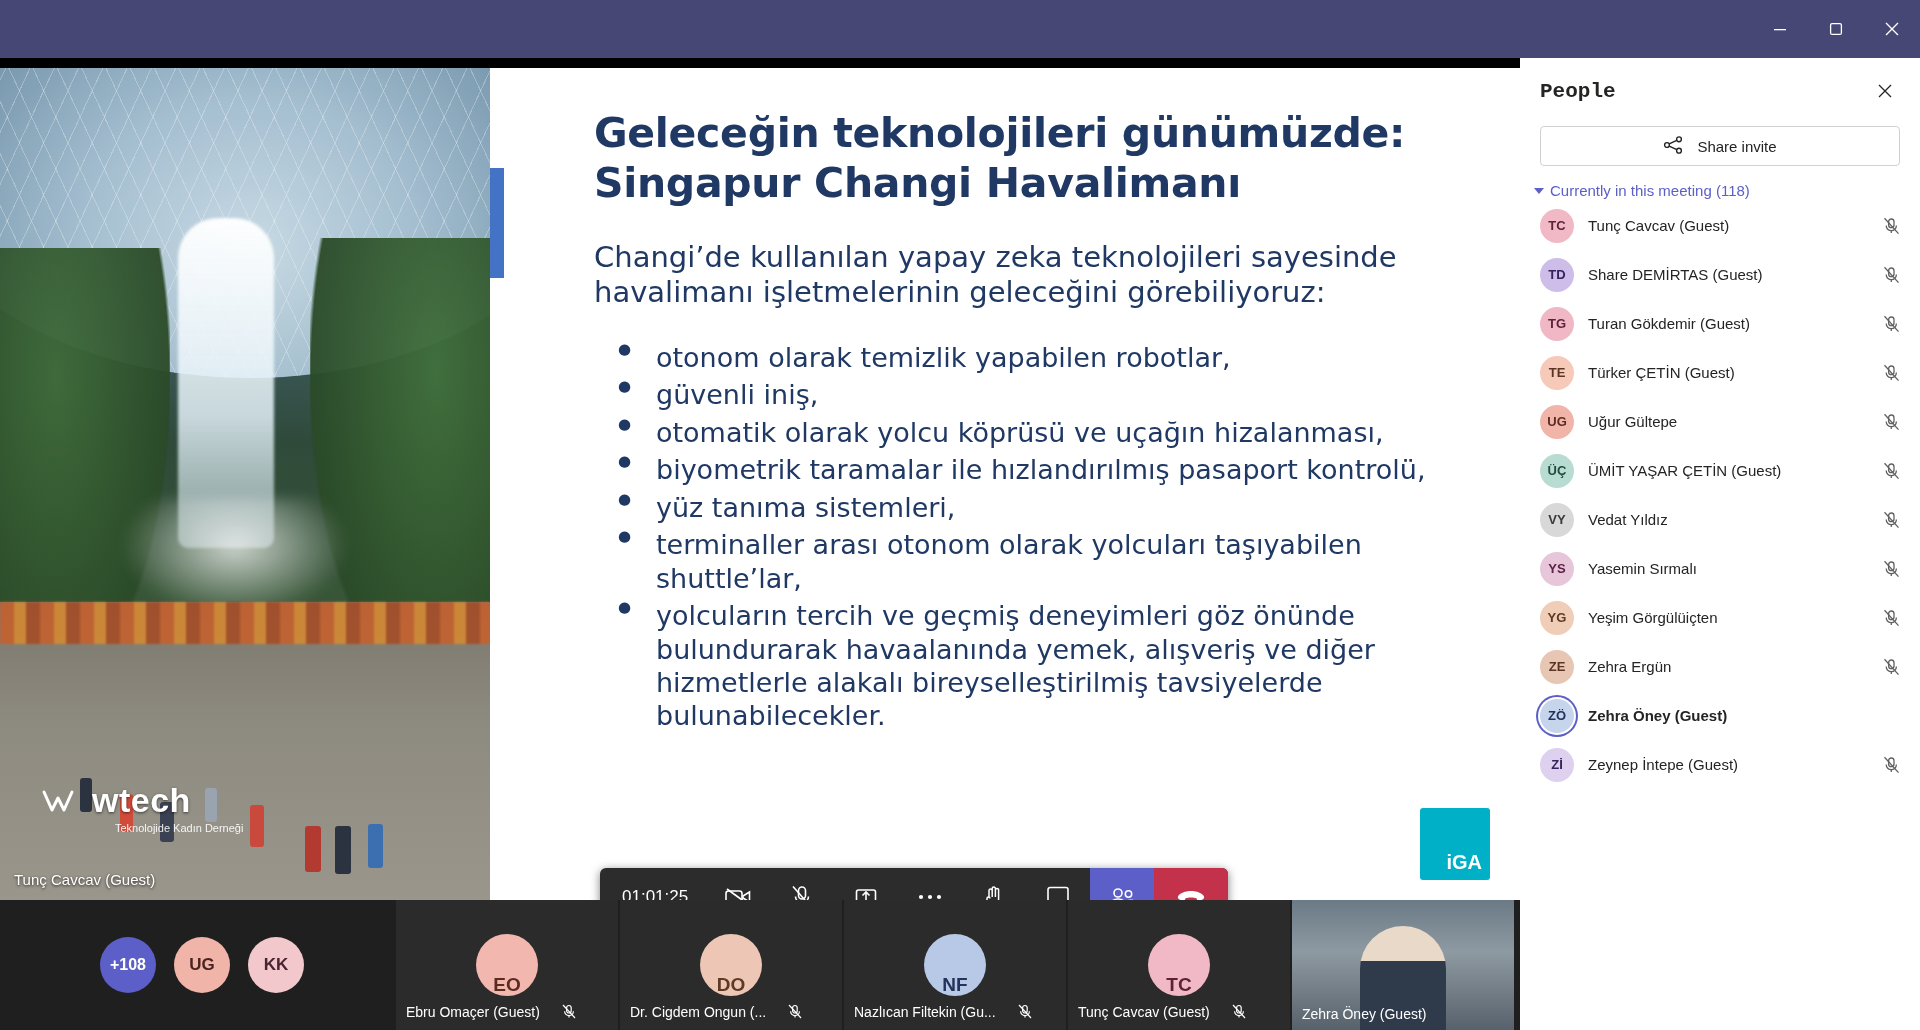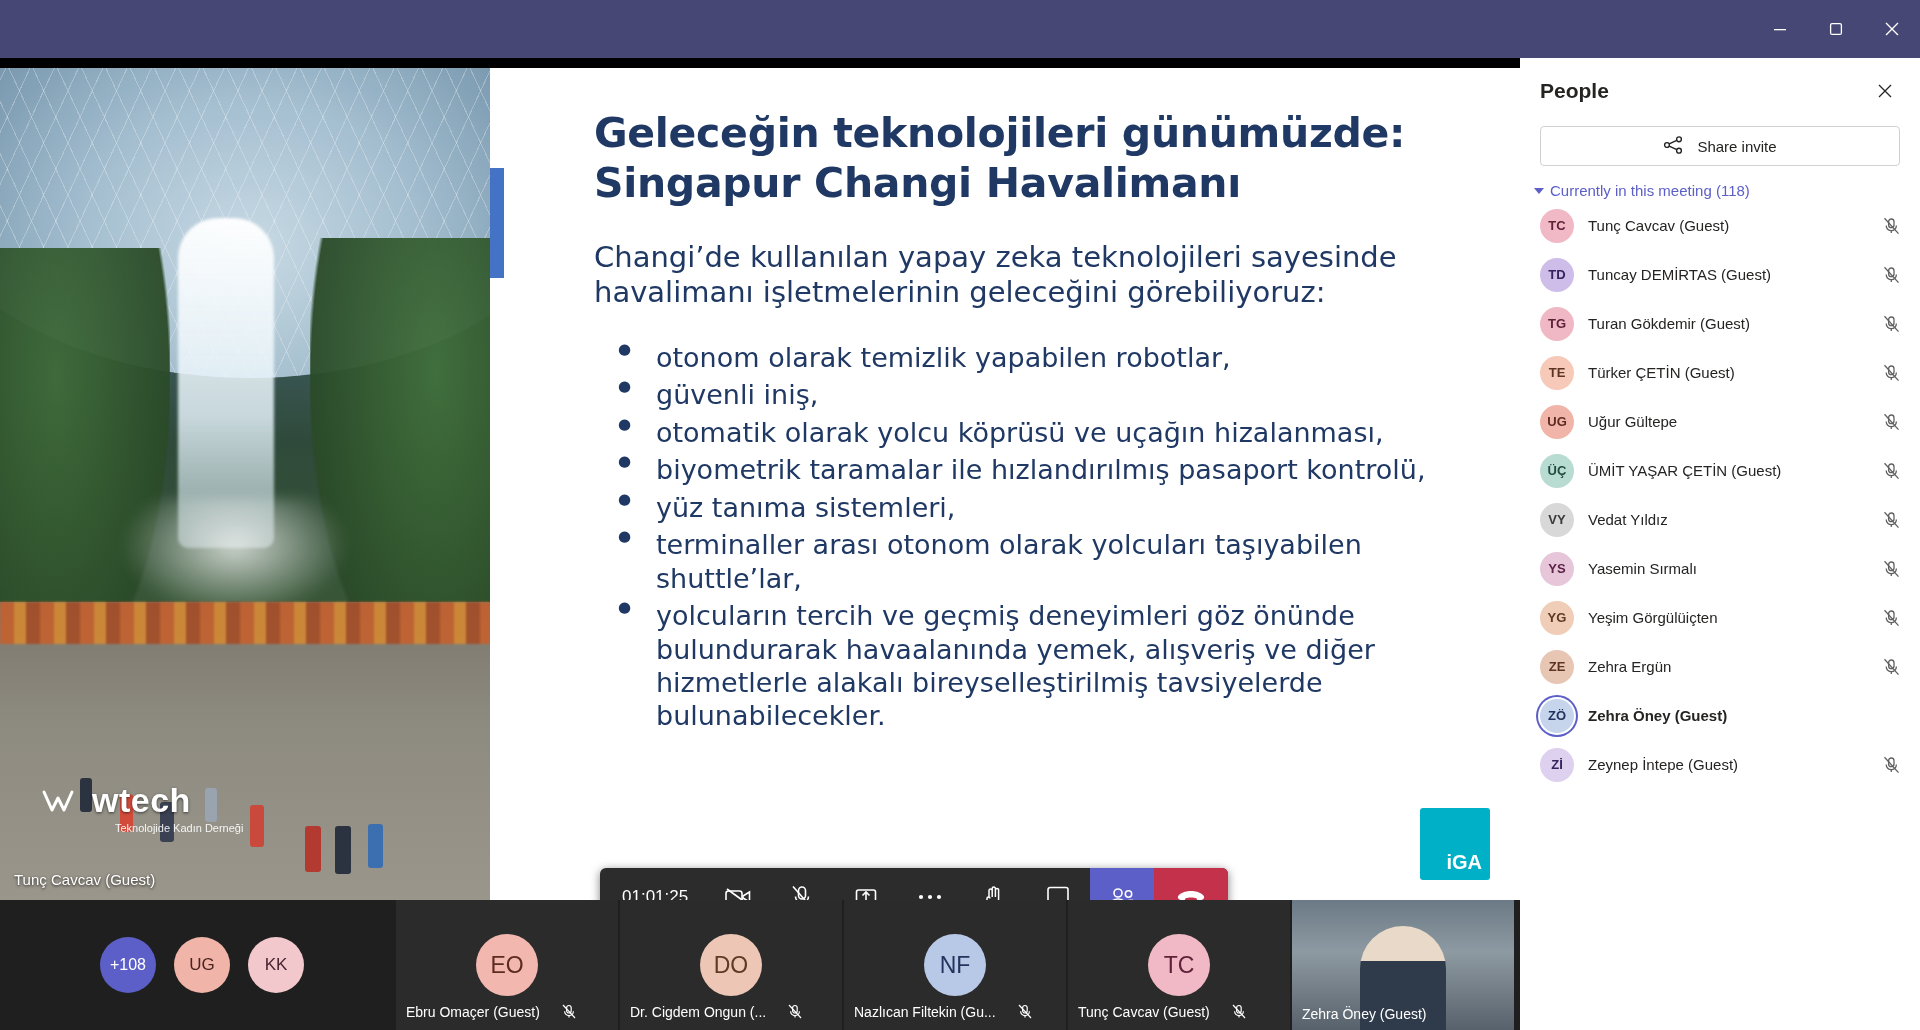--- a/index.html
+++ b/index.html
@@ -132,28 +132,28 @@
   
   .roster {
     position: absolute; top: 900px; left: 0; width: 1520px; height: 130px;
     background: #1f1f1f; display: flex; align-items: stretch;
   }
   .overflow-group {
     width: 396px; display: flex; align-items: center; gap: 18px; padding-left: 100px;
   }
   .circle {
     border-radius: 50%; display: flex; align-items: center; justify-content: center;
-    color: #fff; font-size: 17px; font-weight: 400;
+    color: #fff; font-size: 17px; font-weight: 700;
   }
   .ov-circle { width: 56px; height: 56px; }
   .tile {
     position: relative; width: 224px; height: 130px; border-right: 2px solid #1f1f1f;
     background: #2b2b2b; display: flex; align-items: center; justify-content: center;
   }
-  .tile .circle { width: 62px; height: 62px; font-size: 23px; }
+  .tile .circle { width: 62px; height: 62px; font-size: 19px; align-items: flex-end; }
   .tile-label {
     position: absolute; left: 10px; bottom: 8px; color: #fff; font-size: 14px;
     display: flex; gap: 22px; max-width: 205px;
     white-space: nowrap; overflow: hidden; text-overflow: ellipsis;
   }
   .tile.video {
     background: linear-gradient(180deg, #6b7a86 0%, #8e9aa2 40%, #57616b 100%);
   }
   .tile.video .vperson {
     position:absolute; bottom:0; left:50%; transform:translateX(-50%);
@@ -162,20 +162,21 @@
   }
 
   
   .people {
     position: absolute; top: 58px; right: 0; width: 400px; height: 972px;
     background: #fff; color: #252423;
   }
   .people-header {
     height: 66px; display: flex; align-items: center; padding: 0 20px;
     justify-content: space-between;
+    font-family: Liberation Mono, monospace;
   }
   .people-title { font-size: 21px; font-weight: bold; }
   .close-x { width: 30px; height: 30px; display:flex; align-items:center; justify-content:center; color:#242424; }
   .share-invite {
     margin: 2px 20px 0 20px; height: 40px; border: 1px solid #d1d1d1; border-radius: 4px;
     display: flex; align-items: center; justify-content: center; gap: 14px;
     font-size: 15px; background: #fff;
   }
   .section-head {
     margin: 16px 0 2px 14px; display: flex; align-items: center; gap: 6px;
@@ -459,21 +460,21 @@
               <path d="M8.3 13.7v2.3" stroke="#616161" stroke-width="1.3"></path>
               <path d="M1.5 1.2 L15.5 16.6" stroke="#616161" stroke-width="1.3"></path>
             </svg>
         </div>
       </div>
 
       <div class="prow">
         <div class="circle" style="background:#cdbde8;color:#36225d;">
             <span>TD</span>
           </div>
-        <div class="pname">Tuncay DEMİRTAS (Guest)</div>
+        <div class="pname">Share DEMİRTAS (Guest)</div>
         <div class="mic-off">
           <svg width="17" height="18" viewBox="0 0 17 18">
               <rect x="5.6" y="2" width="5.4" height="8.6" rx="2.7" fill="none" stroke="#616161" stroke-width="1.3"></rect>
               <path d="M3.2 8.6a5.1 5.1 0 0 0 10.2 0" fill="none" stroke="#616161" stroke-width="1.3"></path>
               <path d="M8.3 13.7v2.3" stroke="#616161" stroke-width="1.3"></path>
               <path d="M1.5 1.2 L15.5 16.6" stroke="#616161" stroke-width="1.3"></path>
             </svg>
         </div>
       </div>
 

